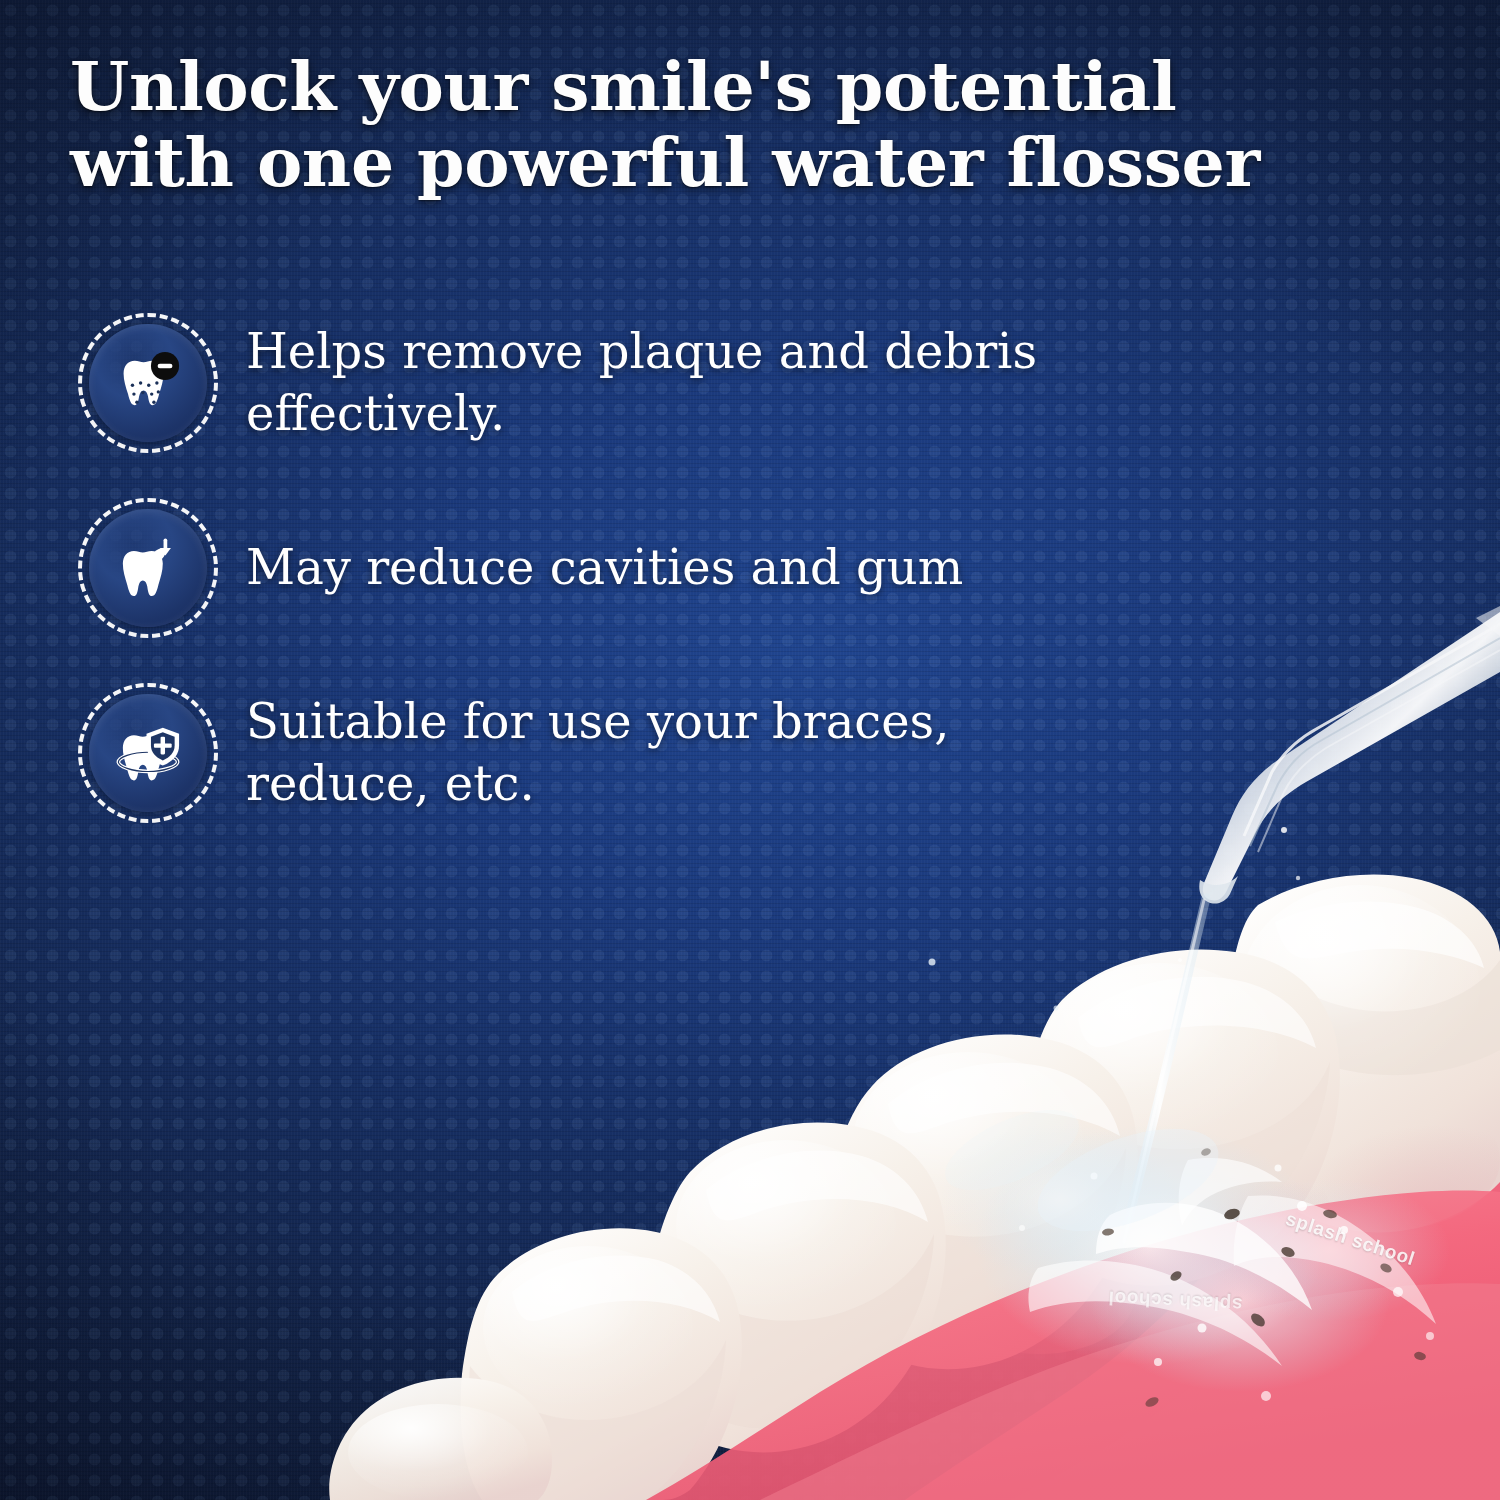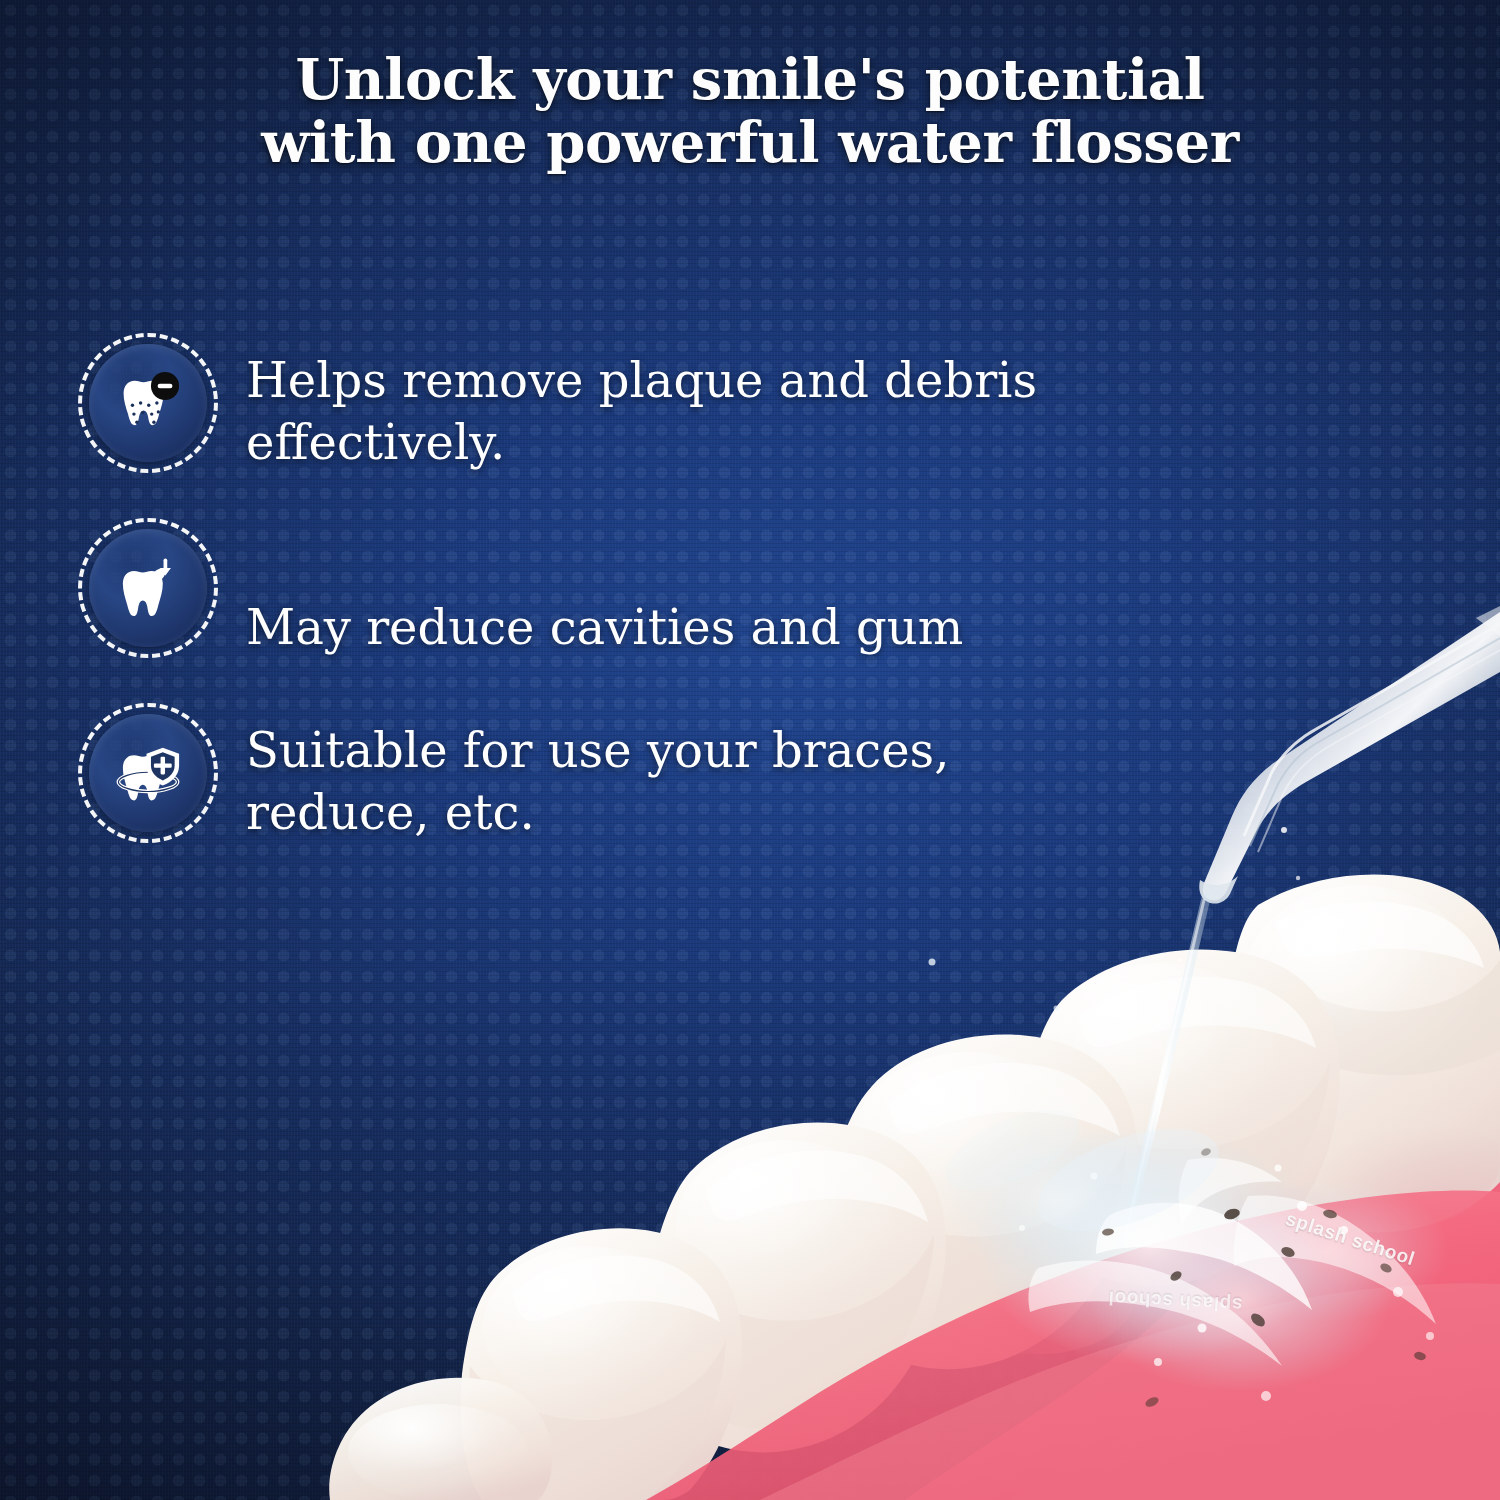--- a/index.html
+++ b/index.html
@@ -49,43 +49,43 @@
     position:absolute; inset:0;
     background-image:repeating-linear-gradient(0deg,
       rgba(0,0,0,.10) 0px, rgba(0,0,0,.10) 1px,
       rgba(0,0,0,0) 1px, rgba(0,0,0,0) 4px);
   }
 
   
   .headline{
     position:absolute;
     left:0; right:0; top:48px;
-    text-align:center;
+    text-align:left;
     color:#fdfdfd;
     font-family:"DejaVu Serif", serif;
     font-weight:700;
-    font-size:56px;
+    font-size:68px;
     line-height:1.12;
     letter-spacing:-.4px;
     text-shadow:0 3px 10px rgba(0,0,0,.55), 0 1px 2px rgba(0,0,0,.5);
     padding:0 70px;
     z-index:40;
   }
   .headline .hl-line{ display:block; white-space:nowrap; }
 
   
   .features{
     position:absolute;
     left:78px; top:288px;
     width:1180px;
     z-index:35;
   }
   .feature{
     display:flex;
-    align-items:flex-end;
+    align-items:center;
     height:185px;
   }
   .badge{
     position:relative;
     flex:0 0 auto;
     width:140px; height:140px;
     border-radius:50%;
     margin-top:4px;
   }
   .badge-ring{

